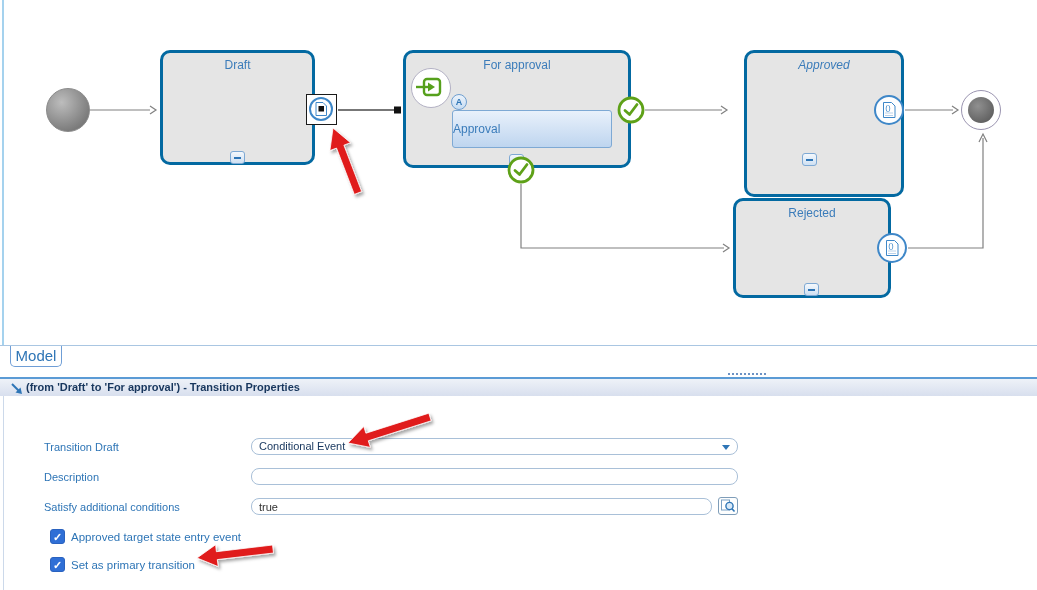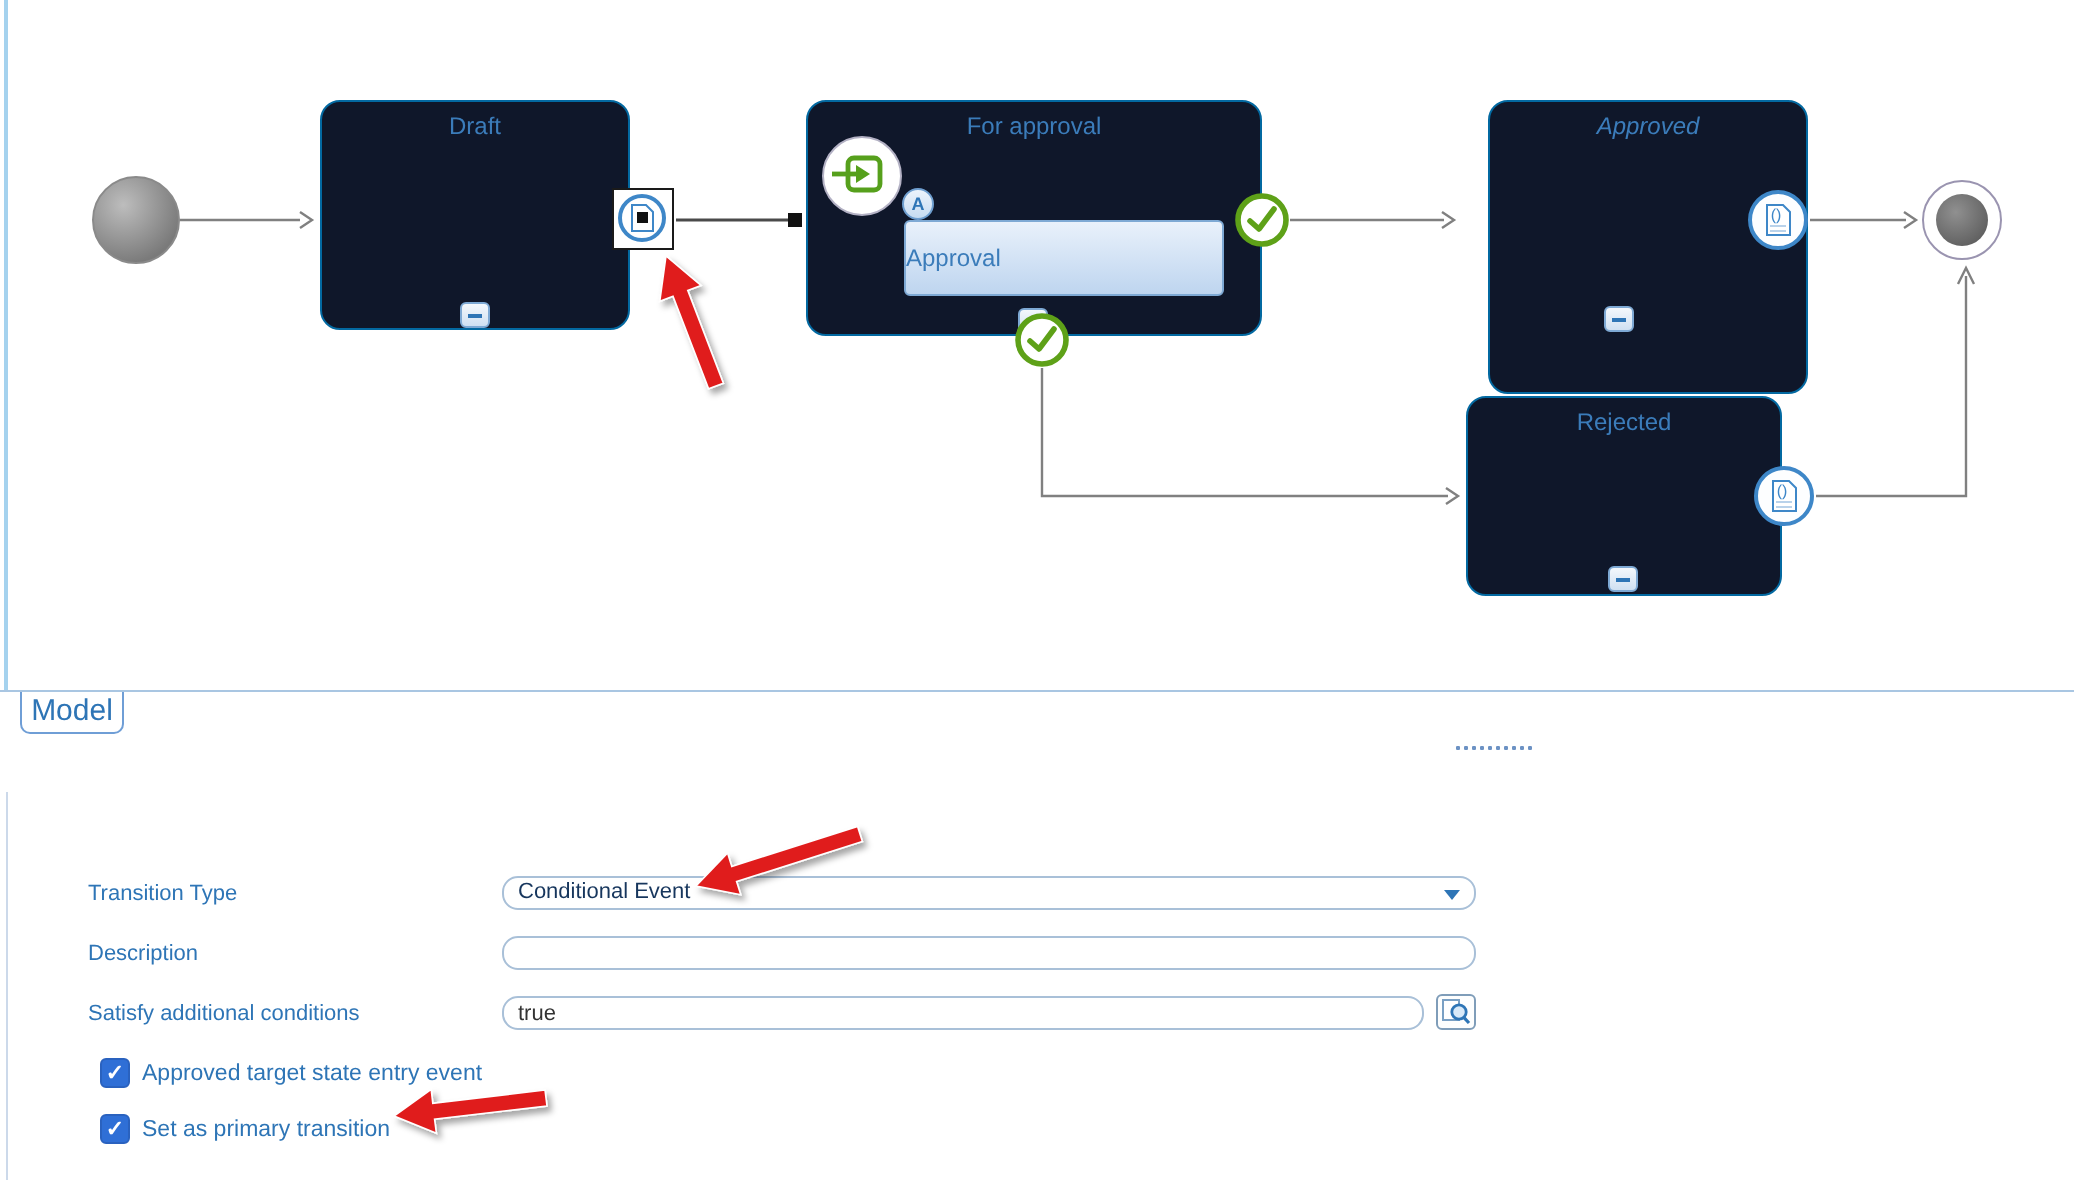--- a/index.html
+++ b/index.html
@@ -6,21 +6,21 @@
   html,body { width:1037px; height:590px; background:#fff; font-family:"Liberation Sans", sans-serif; overflow:hidden; }
   .screen { position:relative; width:1037px; height:590px; background:#fff; }
 
   
   .canvas { position:absolute; left:0; top:0; width:1037px; height:345px; background:#fff; }
   .canvas-left-border { position:absolute; left:2px; top:0; width:2px; height:345px; background:#a5d2ee; }
   .canvas-bottom-border { position:absolute; left:0; top:345px; width:1037px; height:1px; background:#a9c6e2; }
 
   svg.layer { position:absolute; left:0; top:0; pointer-events:none; }
 
-  .state { position:absolute; background:#0f172a; border:1px solid #0369a1; border-radius:10px; }
+  .state { position:absolute; background:#e5e5e5; border:3px solid #0369a1; border-radius:10px; }
   .state-label { position:absolute; top:5px; left:0; width:100%; text-align:center; font-size:12px; color:#3b7cba; }
 
   .minbtn { position:absolute; width:15px; height:13px; border:1px solid #7ea9d4; border-radius:3px;
             background:linear-gradient(#f4f8fc,#cfe0f2); }
   .minbtn::after { content:""; position:absolute; left:3px; top:5px; width:7px; height:2px; background:#2e75b6; }
 
   .start-node { position:absolute; left:46px; top:88px; width:44px; height:44px; border-radius:50%;
                 border:1px solid #8a8a8a; background:radial-gradient(circle at 35% 32%, #bdbdbd, #7a7a7a 75%); }
   .end-outer { position:absolute; left:961px; top:90px; width:40px; height:40px; border-radius:50%;
                border:1.5px solid #9a94b0; background:#fff; }
@@ -159,23 +159,30 @@
     </svg>
   </div>
 
   <div class="canvas-bottom-border"></div>
 
   <div class="model-tab">
     <span>Model</span>
   </div>
   <div class="grip"></div>
 
+  <div class="prop-header">
+    <svg style="position:absolute; left:10px; top:3px;" width="14" height="14">
+      <path d="M2 2 L10 10" stroke="#2e75b6" stroke-width="2" fill="none"></path>
+      <path d="M10.5 5.5 L12 12 L5.5 10.5 Z" fill="#2e75b6"></path>
+    </svg>
+    <span class="title">(from 'Draft' to 'For approval') - Transition Properties</span>
+  </div>
   <div class="panel-left-border"></div>
 
-  <div class="flabel" style="top:441px;">Transition Type</div>
+  <div class="flabel" style="top:441px;">Transition Draft</div>
   <div class="field" style="left:251px; top:438px; width:487px;">
     <span>Conditional Event</span>
     <span class="dd-arrow"></span>
   </div>
 
   <div class="flabel" style="top:471px;">Description</div>
   <input class="txt" style="left: 251px; top: 468px; width: 487px;" value="">
 
   <div class="flabel" style="top:501px;">Satisfy additional conditions</div>
   <input class="txt" style="left: 251px; top: 498px; width: 461px;" value="true">

